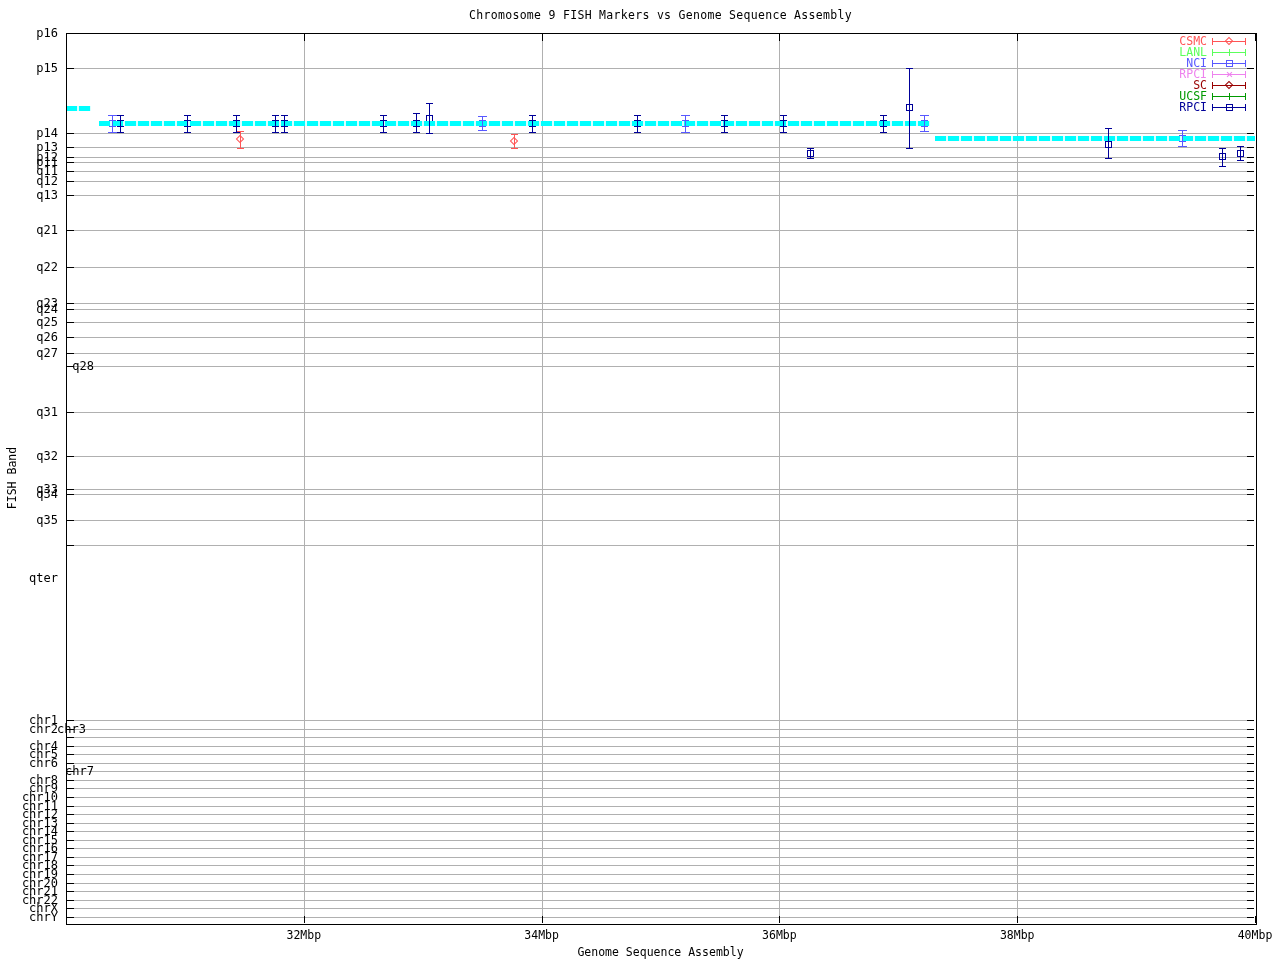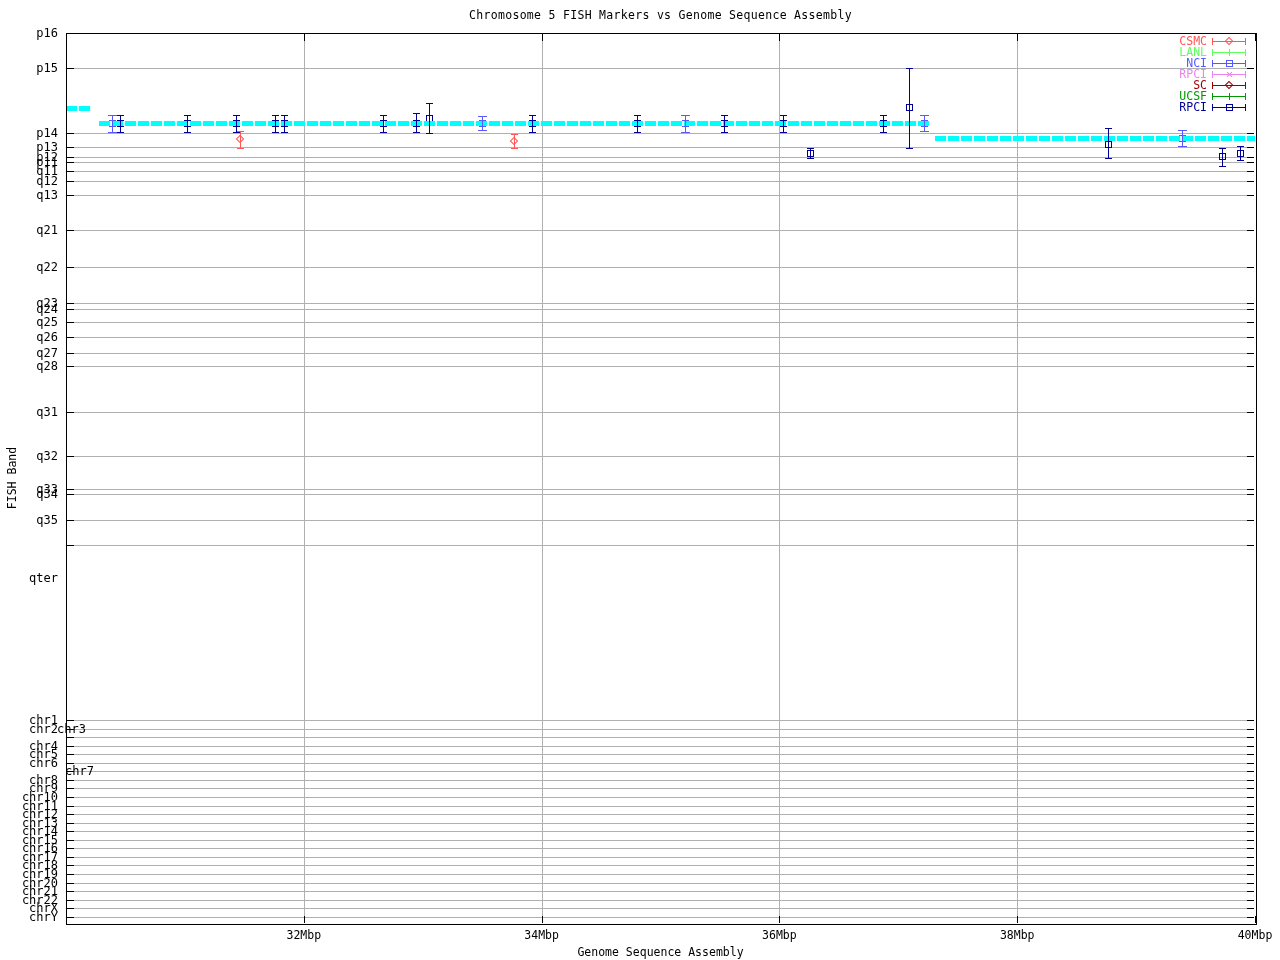--- a/index.html
+++ b/index.html
@@ -20,21 +20,21 @@
   .seg{height:5px;z-index:3;
        background-color:#00ffff;
        background-image:repeating-linear-gradient(90deg, rgba(255,255,255,0) 0 11px, rgba(255,255,255,0.85) 11px 13px);}
   .pt{z-index:7;}
   .leg-lab{position:absolute;width:110px;text-align:right;font-size:11.5px;line-height:12px;white-space:pre;}
 </style>
 </head>
 <body>
 
 <div id="chart">
-  <div class="title">Chromosome 5 FISH Markers vs Genome Sequence Assembly</div>
+  <div class="title">Chromosome 9 FISH Markers vs Genome Sequence Assembly</div>
   <div class="ylabel">FISH Band</div>
   <div class="xlabel">Genome Sequence Assembly</div>
   <div id="plot">
       <div class="abs" style="left: 303.8px; top: 33px; width: 1px; height: 890px; background: rgb(176, 176, 176);"></div>
       <div class="abs" style="left: 541.6px; top: 33px; width: 1px; height: 890px; background: rgb(176, 176, 176);"></div>
       <div class="abs" style="left: 779.4px; top: 33px; width: 1px; height: 890px; background: rgb(176, 176, 176);"></div>
       <div class="abs" style="left: 1017.2px; top: 33px; width: 1px; height: 890px; background: rgb(176, 176, 176);"></div>
       <div class="abs" style="left: 67px; top: 68px; width: 1187px; height: 1px; background: rgb(176, 176, 176);"></div>
       <div class="abs" style="left: 67px; top: 133px; width: 1187px; height: 1px; background: rgb(176, 176, 176);"></div>
       <div class="abs" style="left: 67px; top: 147px; width: 1187px; height: 1px; background: rgb(176, 176, 176);"></div>
@@ -143,21 +143,21 @@
       <div class="abs tick" style="left: 1247px; top: 322px; width: 7px; height: 1px;"></div>
       <div class="abs ytlab" style="left: 0px; top: 316px;">q25</div>
       <div class="abs tick" style="left: 67px; top: 337px; width: 7px; height: 1px;"></div>
       <div class="abs tick" style="left: 1247px; top: 337px; width: 7px; height: 1px;"></div>
       <div class="abs ytlab" style="left: 0px; top: 331px;">q26</div>
       <div class="abs tick" style="left: 67px; top: 353px; width: 7px; height: 1px;"></div>
       <div class="abs tick" style="left: 1247px; top: 353px; width: 7px; height: 1px;"></div>
       <div class="abs ytlab" style="left: 0px; top: 347px;">q27</div>
       <div class="abs tick" style="left: 67px; top: 366px; width: 7px; height: 1px;"></div>
       <div class="abs tick" style="left: 1247px; top: 366px; width: 7px; height: 1px;"></div>
-      <div class="abs ytlab" style="left: 0px; top: 360px;">q28</div>
+      <div class="abs ytlab" style="left: 0px; top: 360px; padding-left: 36px;">q28</div>
       <div class="abs tick" style="left: 67px; top: 412px; width: 7px; height: 1px;"></div>
       <div class="abs tick" style="left: 1247px; top: 412px; width: 7px; height: 1px;"></div>
       <div class="abs ytlab" style="left: 0px; top: 406px;">q31</div>
       <div class="abs tick" style="left: 67px; top: 456px; width: 7px; height: 1px;"></div>
       <div class="abs tick" style="left: 1247px; top: 456px; width: 7px; height: 1px;"></div>
       <div class="abs ytlab" style="left: 0px; top: 450px;">q32</div>
       <div class="abs tick" style="left: 67px; top: 489px; width: 7px; height: 1px;"></div>
       <div class="abs tick" style="left: 1247px; top: 489px; width: 7px; height: 1px;"></div>
       <div class="abs ytlab" style="left: 0px; top: 483px;">q33</div>
       <div class="abs tick" style="left: 67px; top: 494px; width: 7px; height: 1px;"></div>

